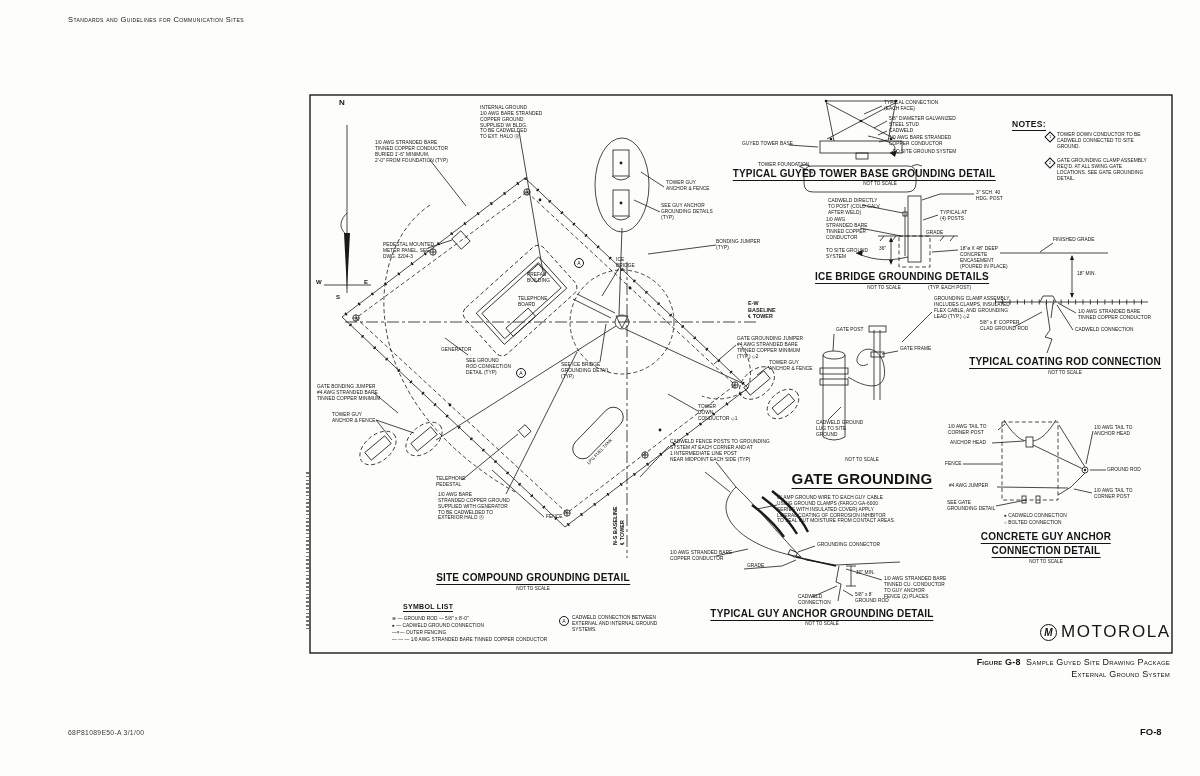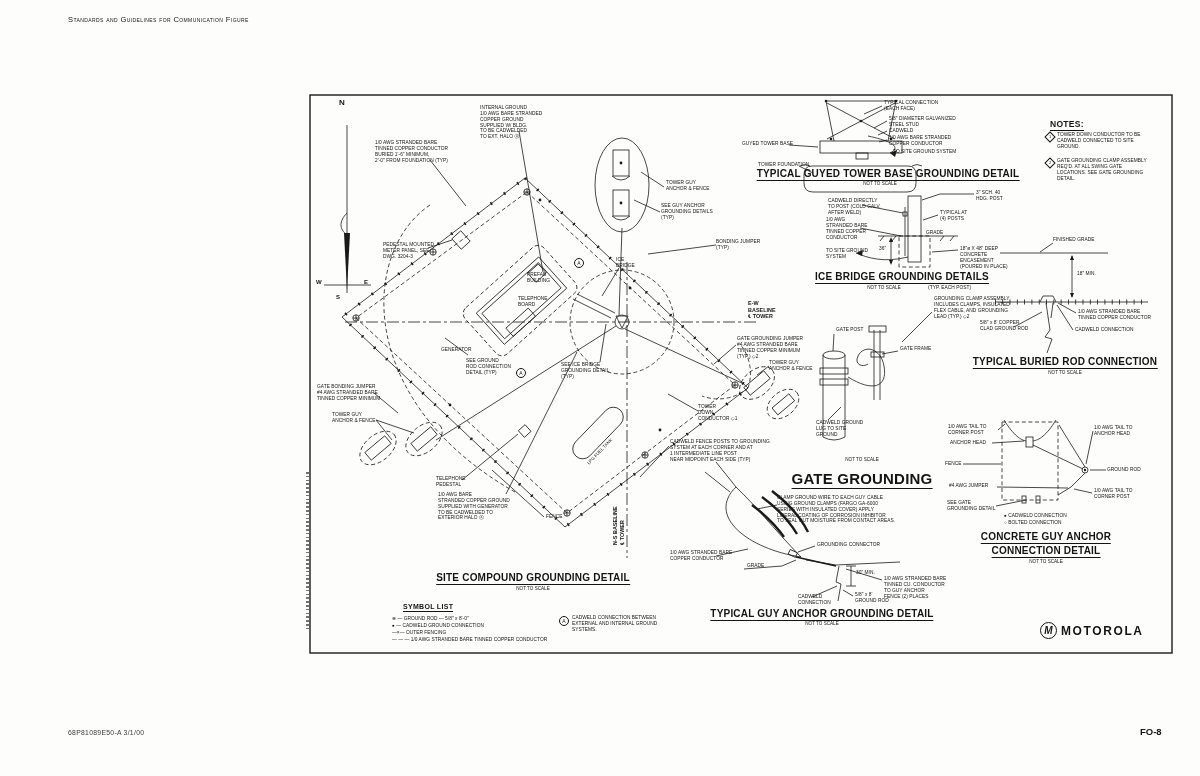--- a/index.html
+++ b/index.html
@@ -25,21 +25,21 @@
            font-variant:small-caps;line-height:1.35;letter-spacing:.2px}
   .caption b{font-weight:700}
   .dmark{position:absolute;width:6px;height:6px;border:.9px solid #141414;transform:rotate(45deg);background:#fff}
   .dmark span{display:block;transform:rotate(-45deg);font-size:4px;text-align:center;line-height:6px}
   .circA{position:absolute;width:8px;height:8px;border:.8px solid #141414;border-radius:50%;
          font-size:5px;display:flex;align-items:center;justify-content:center;background:#fff}
   .compass-l{position:absolute;font-size:6px;font-weight:700}
   .logo{position:absolute;left:1040px;top:622px;display:flex;align-items:center;gap:4px}
   .mcirc{width:15px;height:15px;border:1.6px solid #111;border-radius:50%;display:flex;
          align-items:center;justify-content:center;font-weight:700;font-style:italic;font-size:10px}
-  .brand{font-weight:700;font-size:12px;letter-spacing:1.6px}
+  .brand{font-weight:400;font-size:17px;letter-spacing:1.6px}
   .vert{transform-origin:0 0;transform:rotate(-90deg);white-space:pre-line}
   .smudge{position:absolute;left:306px;top:472px;width:3px;height:158px;opacity:.75;
           background:repeating-linear-gradient(180deg,#444 0 1.6px,transparent 1.6px 3.8px)}
   .notes-title{position:absolute;font-weight:700;font-size:8.5px;border-bottom:1px solid #141414;padding-bottom:1px;letter-spacing:.3px}
   .sl-title{position:absolute;font-weight:700;font-size:7px;border-bottom:.9px solid #141414;padding-bottom:.5px;letter-spacing:.3px}
 </style>
 </head>
 <body>
 
 <div id="canvas">
@@ -298,28 +298,28 @@
       <path d="M839,566 L836,582 L841,584 L838,601"></path>
       <line x1="846" y1="566" x2="856" y2="566"></line>
       <line x1="846" y1="586" x2="856" y2="586"></line>
       <line x1="851" y1="566" x2="851" y2="586"></line>
       <line x1="812" y1="597" x2="837" y2="586"></line>
       <line x1="853" y1="596" x2="843" y2="590"></line>
       <line x1="882" y1="580" x2="846" y2="569"></line>
     </g>
   </svg>
 
-  <div class="hdr">Standards and Guidelines for Communication Figure</div>
+  <div class="hdr">Standards and Guidelines for Communication Sites</div>
 
   <div class="compass-l" style="left:339px;top:98px;font-size:8px">N</div>
   <div class="compass-l" style="left:316px;top:279px">W</div>
   <div class="compass-l" style="left:364px;top:279px">E</div>
   <div class="compass-l" style="left:336px;top:294px">S</div>
 
-  <div class="notes-title" style="left:1050px;top:119px">NOTES:</div>
+  <div class="notes-title" style="left:1012px;top:119px">NOTES:</div>
   <div class="dmark" style="left:1046px;top:133px">
       <span>1</span>
     </div>
   <div class="lbl" style="left:1057px;top:132px">TOWER DOWN CONDUCTOR TO BE
 CADWELD CONNECTED TO SITE
 GROUND.</div>
   <div class="dmark" style="left:1046px;top:159px">
       <span>2</span>
     </div>
   <div class="lbl" style="left:1057px;top:158px">GATE GROUNDING CLAMP ASSEMBLY
@@ -330,21 +330,21 @@
   <div class="lbl" style="left:884px;top:100px">TYPICAL CONNECTION
 (EACH FACE)</div>
   <div class="lbl" style="left:889px;top:116px">5/8" DIAMETER GALVANIZED
 STEEL STUD</div>
   <div class="lbl" style="left:889px;top:128px">CADWELD</div>
   <div class="lbl" style="left:889px;top:135px">1/0 AWG BARE STRANDED
 COPPER CONDUCTOR</div>
   <div class="lbl" style="left:893px;top:149px">TO SITE GROUND SYSTEM</div>
   <div class="lbl" style="left:742px;top:141px">GUYED TOWER BASE</div>
   <div class="lbl" style="left:758px;top:162px">TOWER FOUNDATION</div>
-  <div class="ttl" style="left:888px;top:168px">TYPICAL GUYED TOWER BASE GROUNDING DETAIL</div>
+  <div class="ttl" style="left:864px;top:168px">TYPICAL GUYED TOWER BASE GROUNDING DETAIL</div>
   <div class="scale" style="left:880px;top:181px">NOT TO SCALE</div>
 
   <div class="lbl" style="left:976px;top:190px">3" SCH. 40
 HDG. POST</div>
   <div class="lbl" style="left:828px;top:198px">CADWELD DIRECTLY
 TO POST (COLD GALV.
 AFTER WELD)</div>
   <div class="lbl" style="left:826px;top:217px">1/0 AWG
 STRANDED BARE
 TINNED COPPER
@@ -363,21 +363,21 @@
   <div class="scale" style="left:884px;top:285px">NOT TO SCALE</div>
   <div class="lbl" style="left:928px;top:285px">(TYP. EACH POST)</div>
 
   <div class="lbl" style="left:1053px;top:237px">FINISHED GRADE</div>
   <div class="lbl" style="left:1077px;top:271px">18" MIN.</div>
   <div class="lbl" style="left:1078px;top:309px">1/0 AWG STRANDED BARE
 TINNED COPPER CONDUCTOR</div>
   <div class="lbl" style="left:1075px;top:327px">CADWELD CONNECTION</div>
   <div class="lbl" style="left:980px;top:320px">5/8" x 8' COPPER
 CLAD GROUND ROD</div>
-  <div class="ttl" style="left:1065px;top:356px">TYPICAL BURIED ROD CONNECTION</div>
+  <div class="ttl" style="left:1065px;top:356px">TYPICAL COATING ROD CONNECTION</div>
   <div class="scale" style="left:1065px;top:370px">NOT TO SCALE</div>
 
   <div class="lbl" style="left:836px;top:327px">GATE POST</div>
   <div class="lbl" style="left:900px;top:346px">GATE FRAME</div>
   <div class="lbl" style="left:816px;top:420px">CADWELD GROUND
 LUG TO SITE
 GROUND</div>
   <div class="lbl" style="left:934px;top:296px">GROUNDING CLAMP ASSEMBLY
 INCLUDES CLAMPS, INSULATED
 FLEX CABLE, AND GROUNDING
@@ -510,16 +510,21 @@
 EXTERNAL AND INTERNAL GROUND
 SYSTEMS.</div>
 
   <div class="smudge"></div>
 
   <div class="logo">
     <span class="mcirc">M</span>
     <span class="brand">MOTOROLA</span>
   </div>
 
+  <div class="caption">
+    <div><b>Figure G-8</b>&nbsp;
+      <span>Sample Guyed Site Drawing Package</span></div>
+    <div>External Ground System</div>
+  </div>
   <div class="foot-l">68P81089E50-A    3/1/00</div>
   <div class="foot-r">FO-8</div>
 
 </div>
 
 </body></html>

